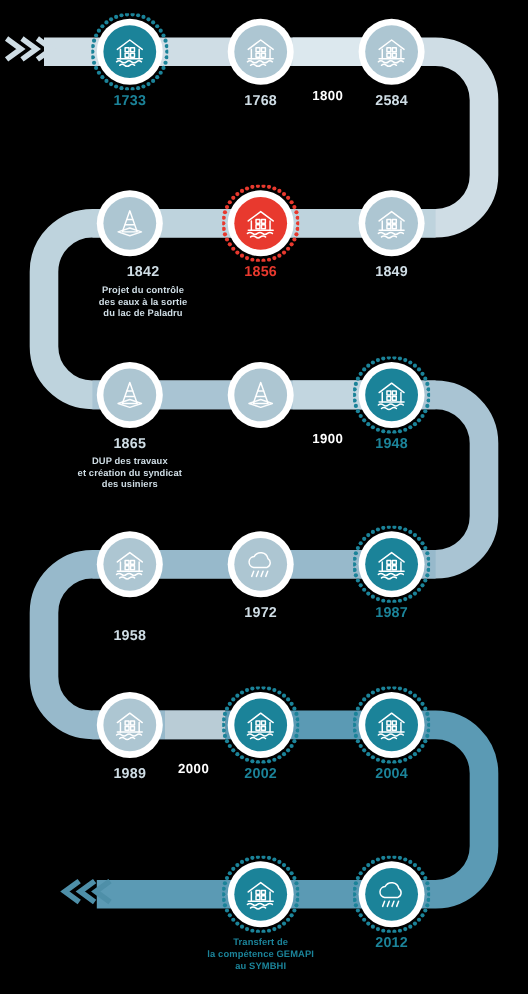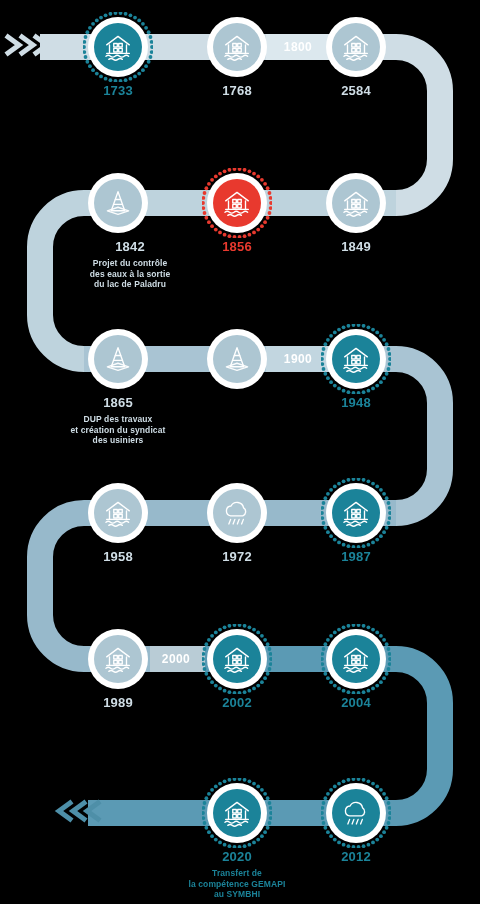--- a/index.html
+++ b/index.html
@@ -46,21 +46,21 @@
     font-size:8.5px; font-weight:bold; letter-spacing:.1px;
     display:block; margin-top:2px;
   }
   .c-pale { color:#cfdde5; }
   .c-teal { color:#1b8399; }
   .c-red  { color:#e8392e; }
 
   .century {
     position:absolute; transform:translate(-50%,-50%);
     color:#fff; font-size:12px; font-weight:bold;
-    letter-spacing:.4px; pointer-events:none;
+    letter-spacing:.4px; pointer-events:none;margin-top:40px;
   }
   .chev { position:absolute; transform:translate(-50%,-50%); }
 </style>
 </head>
 <body>
 
 <div id="stage">
 
   <svg id="track-layer" viewBox="0 0 480 904" width="480" height="904">
     <defs>
@@ -367,21 +367,21 @@
       <rect x="18" y="19" width="5" height="5"></rect>
       <rect x="25" y="19" width="5" height="5"></rect>
       <rect x="18" y="26" width="5" height="5"></rect>
       <rect x="25" y="26" width="5" height="5"></rect>
       <path d="M8 33 H40"></path>
       <path d="M7 37 q3.2,-2.6 6.4,0 t6.4,0 t6.4,0 t6.4,0 t6.4,0"></path>
       <path d="M11 41.5 q3.2,-2.6 6.4,0 t6.4,0 t6.4,0"></path>
     </svg>
         </div>
       </div>
-      <div class="label" style="left: 118px; top: 549px; width: 150px;"><span class="year c-pale">1958</span></div>
+      <div class="label" style="left: 118px; top: 570px; width: 150px;"><span class="year c-pale">1958</span></div>
       <div class="node pale" style="left: 237px; top: 513px;">
         <div class="ring"></div>
         <div class="disc">
     <svg viewBox="0 0 48 48" fill="none" stroke="#fff" stroke-width="1.9" stroke-linecap="round" stroke-linejoin="round">
       <path d="M15 28 a7,7 0 0 1 0.6,-13.9 a9.5,9.5 0 0 1 17.7,2.6
                a6.4,6.4 0 0 1 -1.1,11.3 Z"></path>
       <path d="M15 33 L12.5 39.5 M21 33 L18.5 39.5 M27 33 L24.5 39.5
                M33 33 L30.5 39.5"></path>
     </svg>
         </div>
@@ -640,21 +640,21 @@
       <rect x="18" y="19" width="5" height="5"></rect>
       <rect x="25" y="19" width="5" height="5"></rect>
       <rect x="18" y="26" width="5" height="5"></rect>
       <rect x="25" y="26" width="5" height="5"></rect>
       <path d="M8 33 H40"></path>
       <path d="M7 37 q3.2,-2.6 6.4,0 t6.4,0 t6.4,0 t6.4,0 t6.4,0"></path>
       <path d="M11 41.5 q3.2,-2.6 6.4,0 t6.4,0 t6.4,0"></path>
     </svg>
         </div>
       </div>
-      <div class="label" style="left: 237px; top: 849px; width: 150px;"><span class="year c-teal">2020</span><span class="desc c-teal">Transfert de
+      <div class="label" style="left: 237px; top: 849px; width: 150px;"><span class="desc c-teal">Transfert de
 la compétence GEMAPI
 au SYMBHI</span></div>
       <div class="node teal" style="left: 356px; top: 813px;">
         <div class="scallop"><svg viewBox="0 0 70 70" width="70" height="70">
             <circle cx="69.00" cy="35.00" r="1.9" fill="#1b8399"></circle>
             <circle cx="68.62" cy="40.07" r="1.9" fill="#1b8399"></circle>
             <circle cx="67.49" cy="45.02" r="1.9" fill="#1b8399"></circle>
             <circle cx="65.63" cy="49.75" r="1.9" fill="#1b8399"></circle>
             <circle cx="63.09" cy="54.15" r="1.9" fill="#1b8399"></circle>
             <circle cx="59.92" cy="58.13" r="1.9" fill="#1b8399"></circle>

